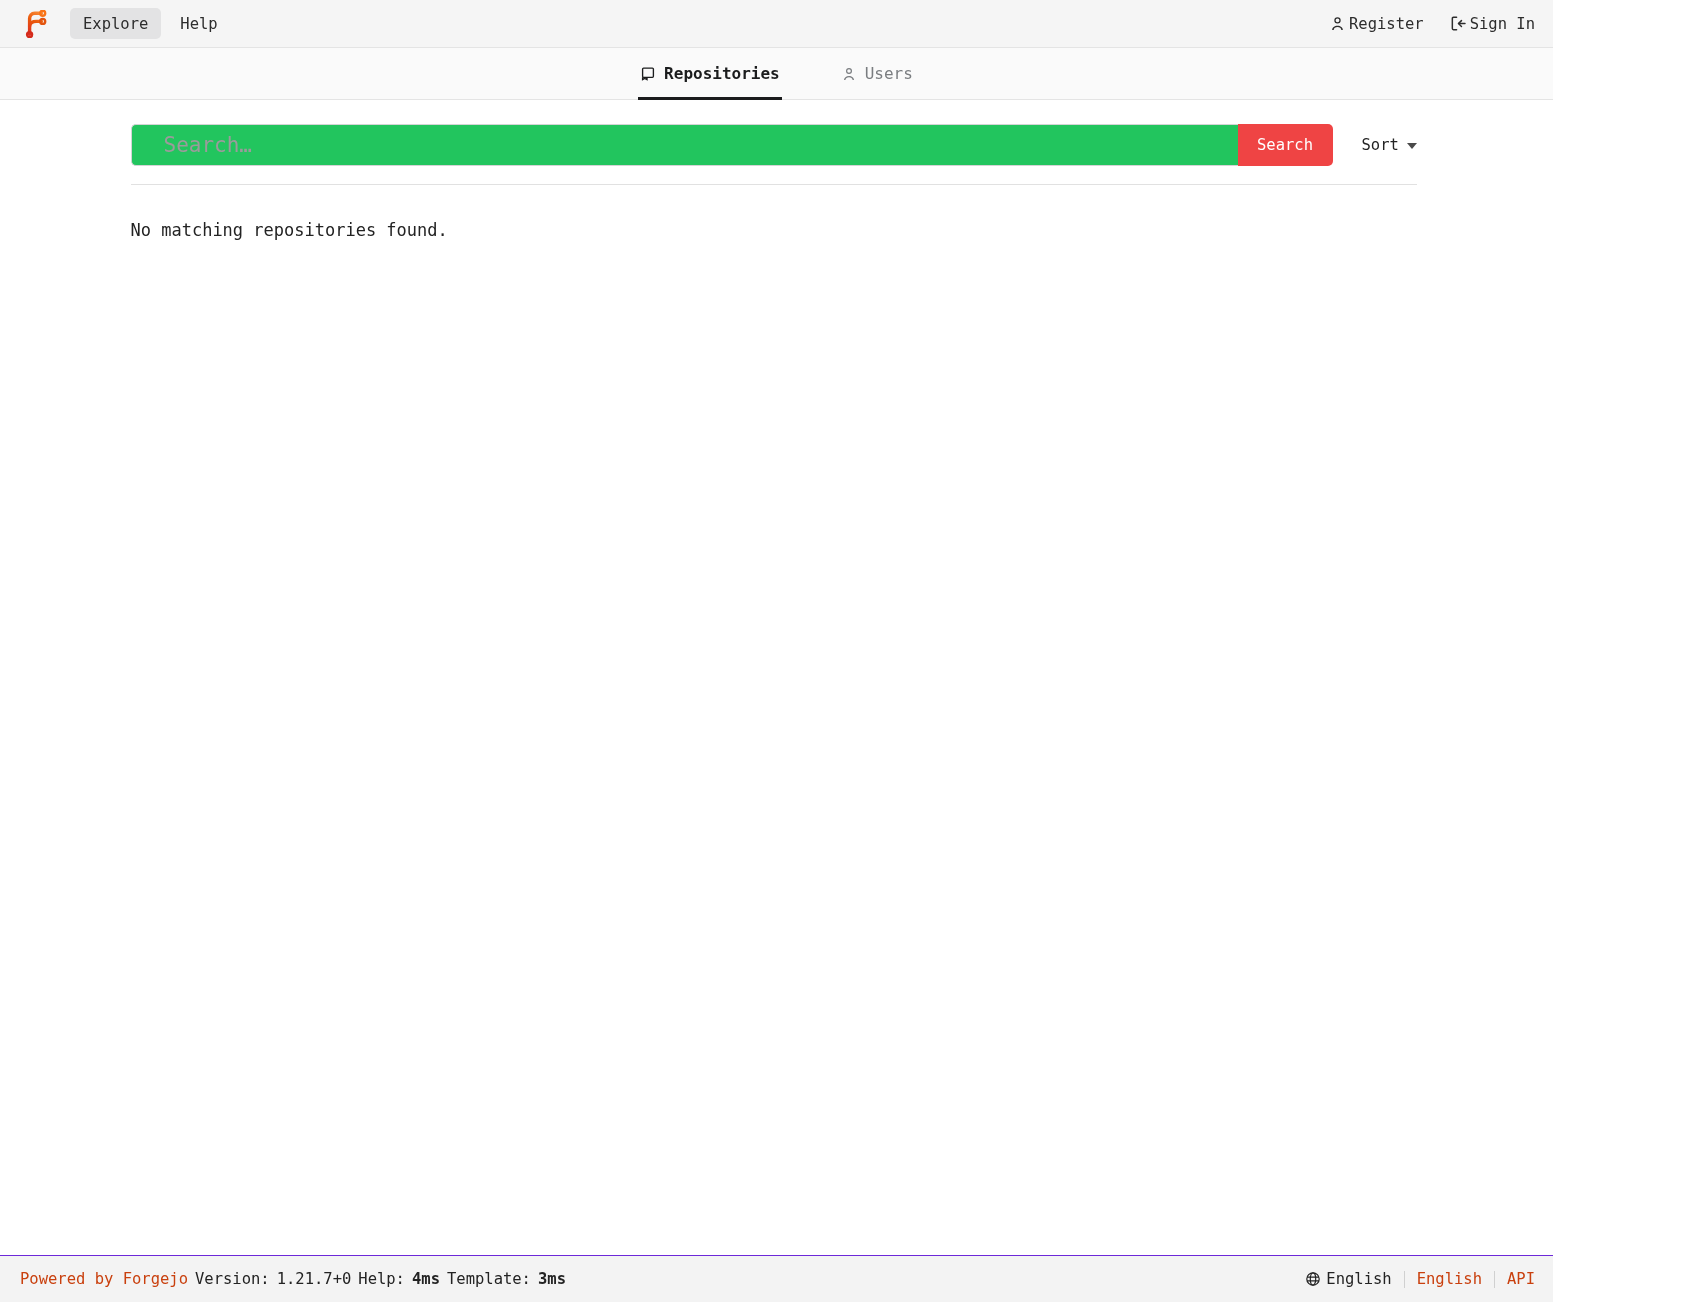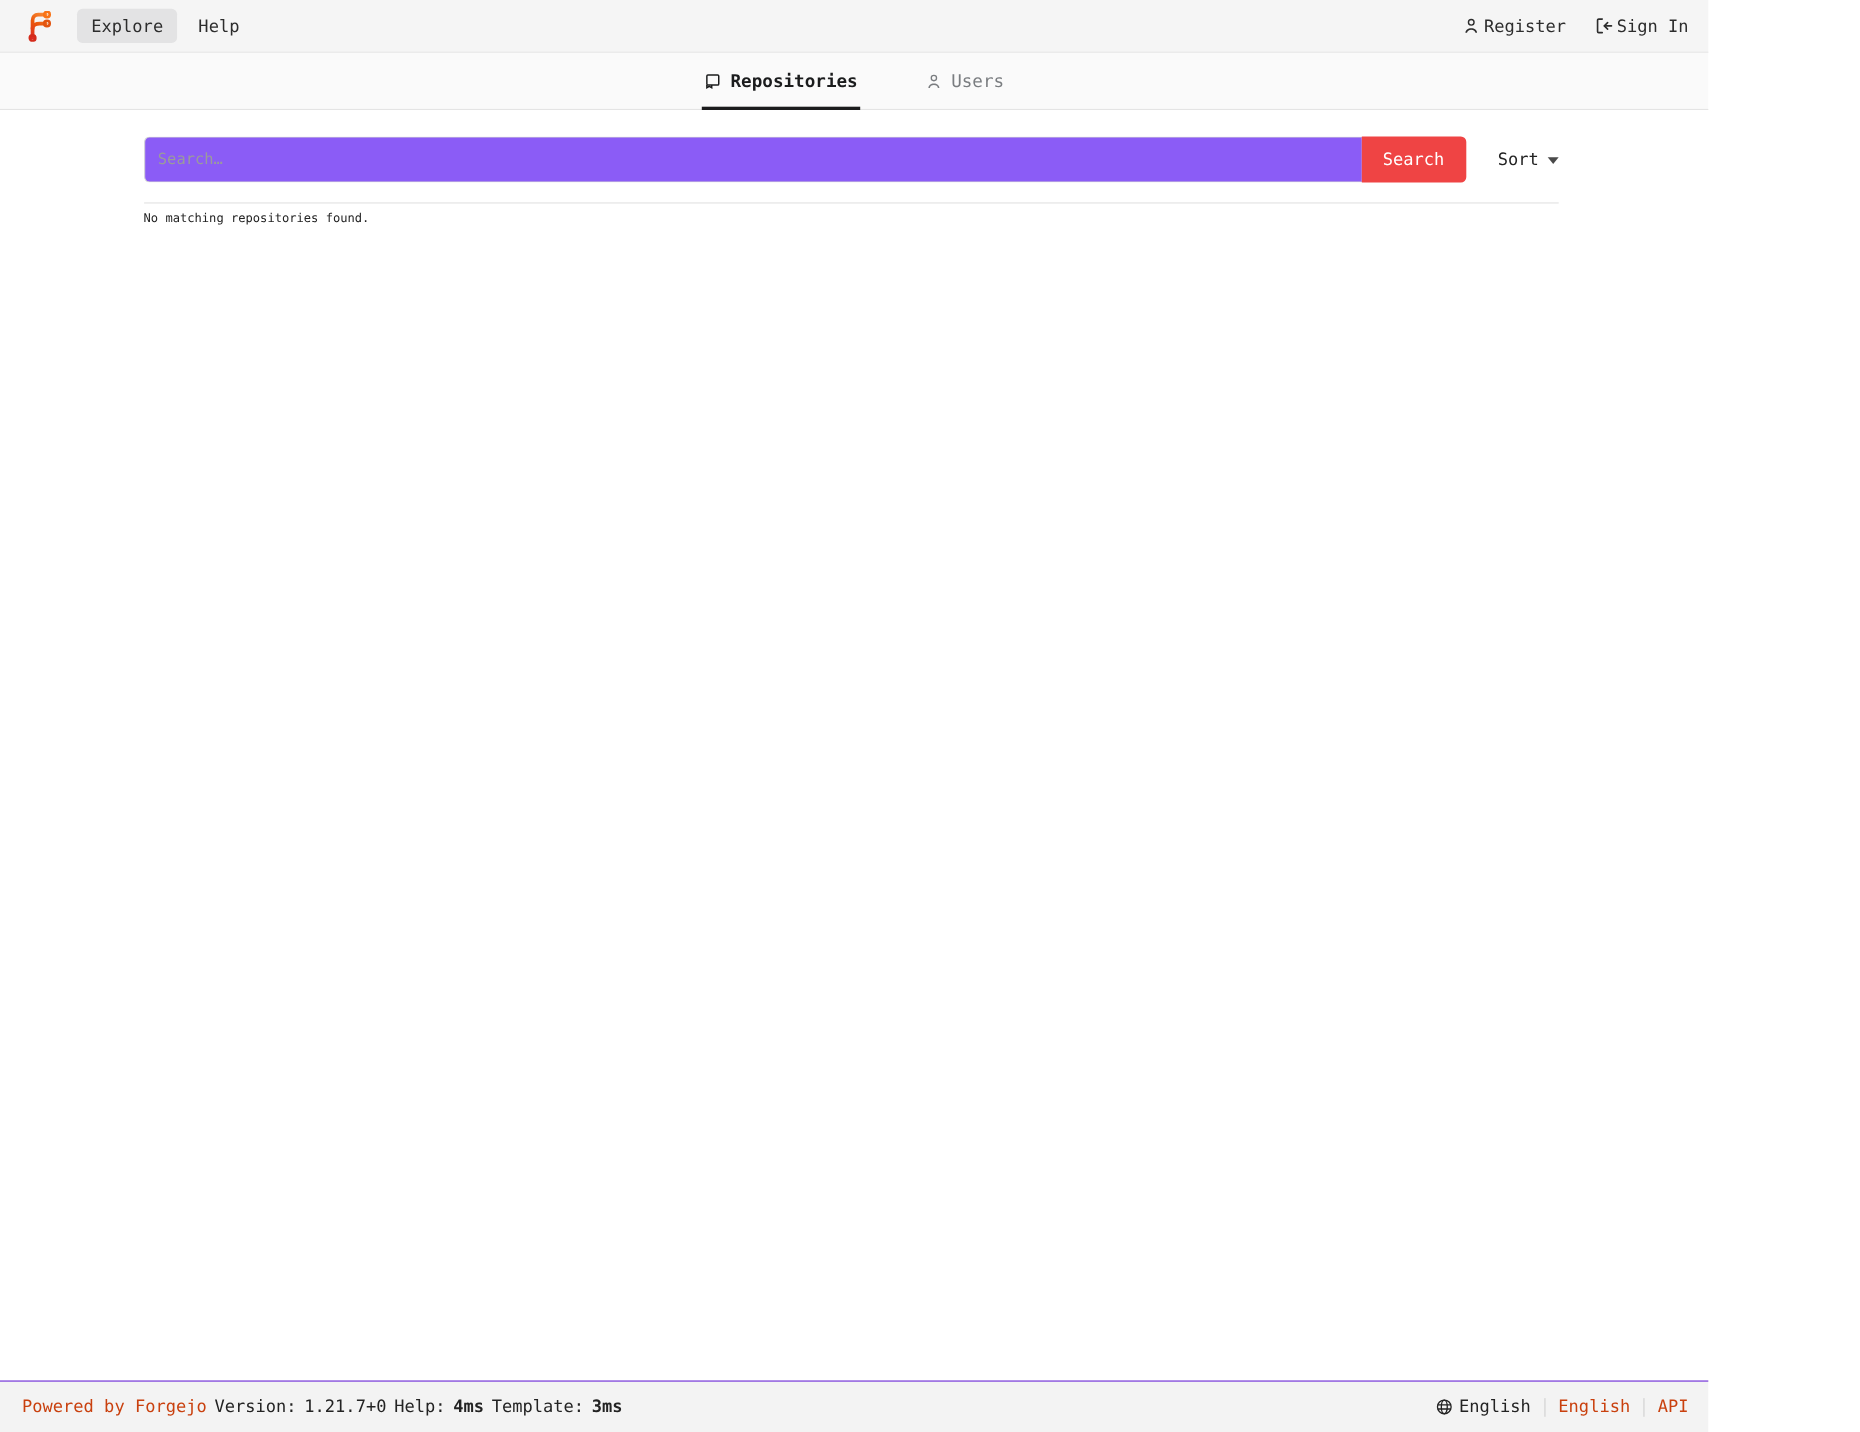--- a/index.html
+++ b/index.html
@@ -148,25 +148,25 @@
     display: flex;
     align-items: center;
   }
 
   .search-input {
     flex: 0 0 1107px;
     height: 42px;
     border: 1px solid #d4d4d5;
     border-right: none;
     border-radius: 5px 0 0 5px;
-    padding: 0 12px;
+    padding: 0 32px;
     font-family: "DejaVu Sans Mono", "Liberation Mono", monospace;
-    font-size: 14px;
-    color: #232323;
-    background: #8b5cf6;
+    font-size: 21px;
+    color: #232323;
+    background: #22c55e;
     outline: none;
   }
 
   .search-input::placeholder { color: #9b9b9b; }
 
   .search-button {
     height: 42px;
     flex: 0 0 95px;
     background: #ef4444;
     color: #ffffff;
@@ -203,22 +203,22 @@
   }
 
   .divider {
     height: 1px;
     background: #e1e1e1;
     margin-top: 18px;
     width: 1286px;
   }
 
   .empty-message {
-    margin-top: 7px;
-    font-size: 11px;
+    margin-top: 35px;
+    font-size: 17px;
     color: #232323;
   }
 
   
   .footer {
     flex: 0 0 47px;
     background: #f3f3f3;
     border-top: 1px solid #6d28d9;
     display: flex;
     align-items: center;

